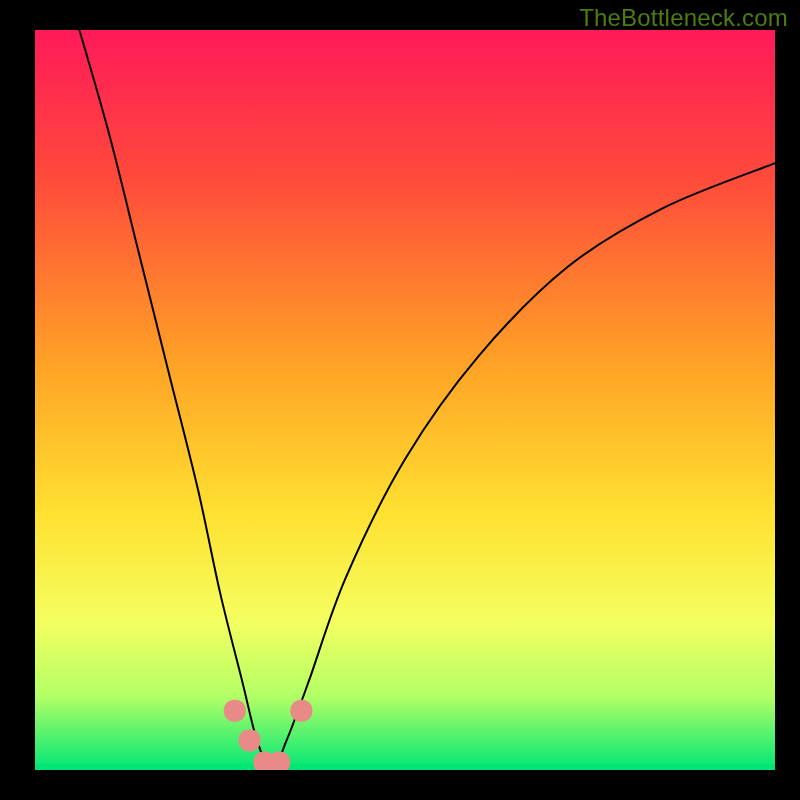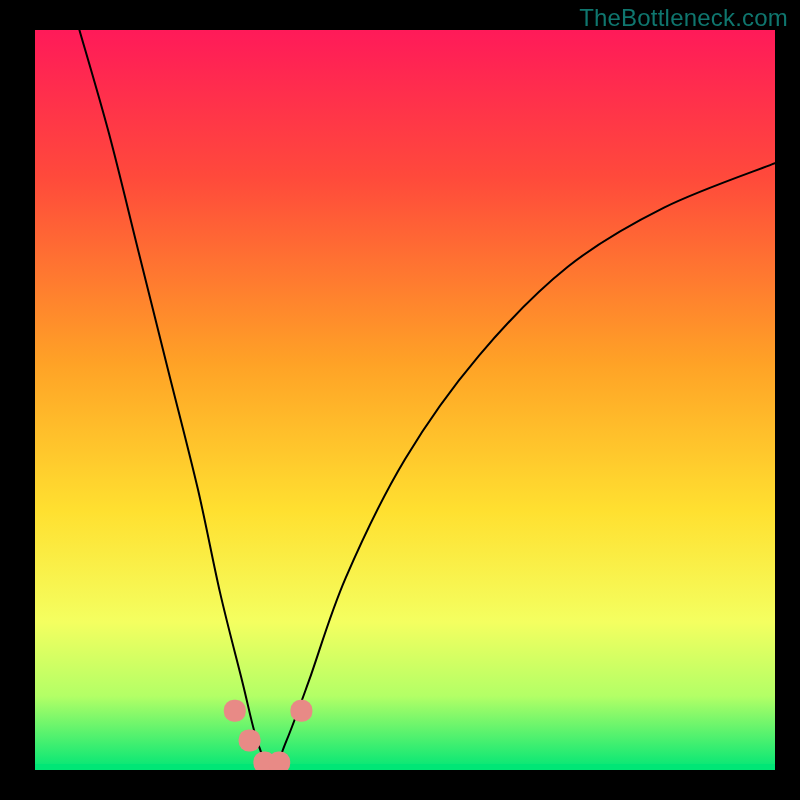--- a/index.html
+++ b/index.html
@@ -14,21 +14,21 @@
   .outer {
     position: relative;
     width: 800px;
     height: 800px;
     background: #000;
   }
   .watermark {
     position: absolute;
     top: 4px;
     right: 12px;
-    color: #0f766e;
+    color: #4d7c0f;
     font-size: 24px;
     font-weight: 400;
     letter-spacing: 0.2px;
     z-index: 10;
   }
   svg {
     display: block;
   }
 </style>
 </head>

